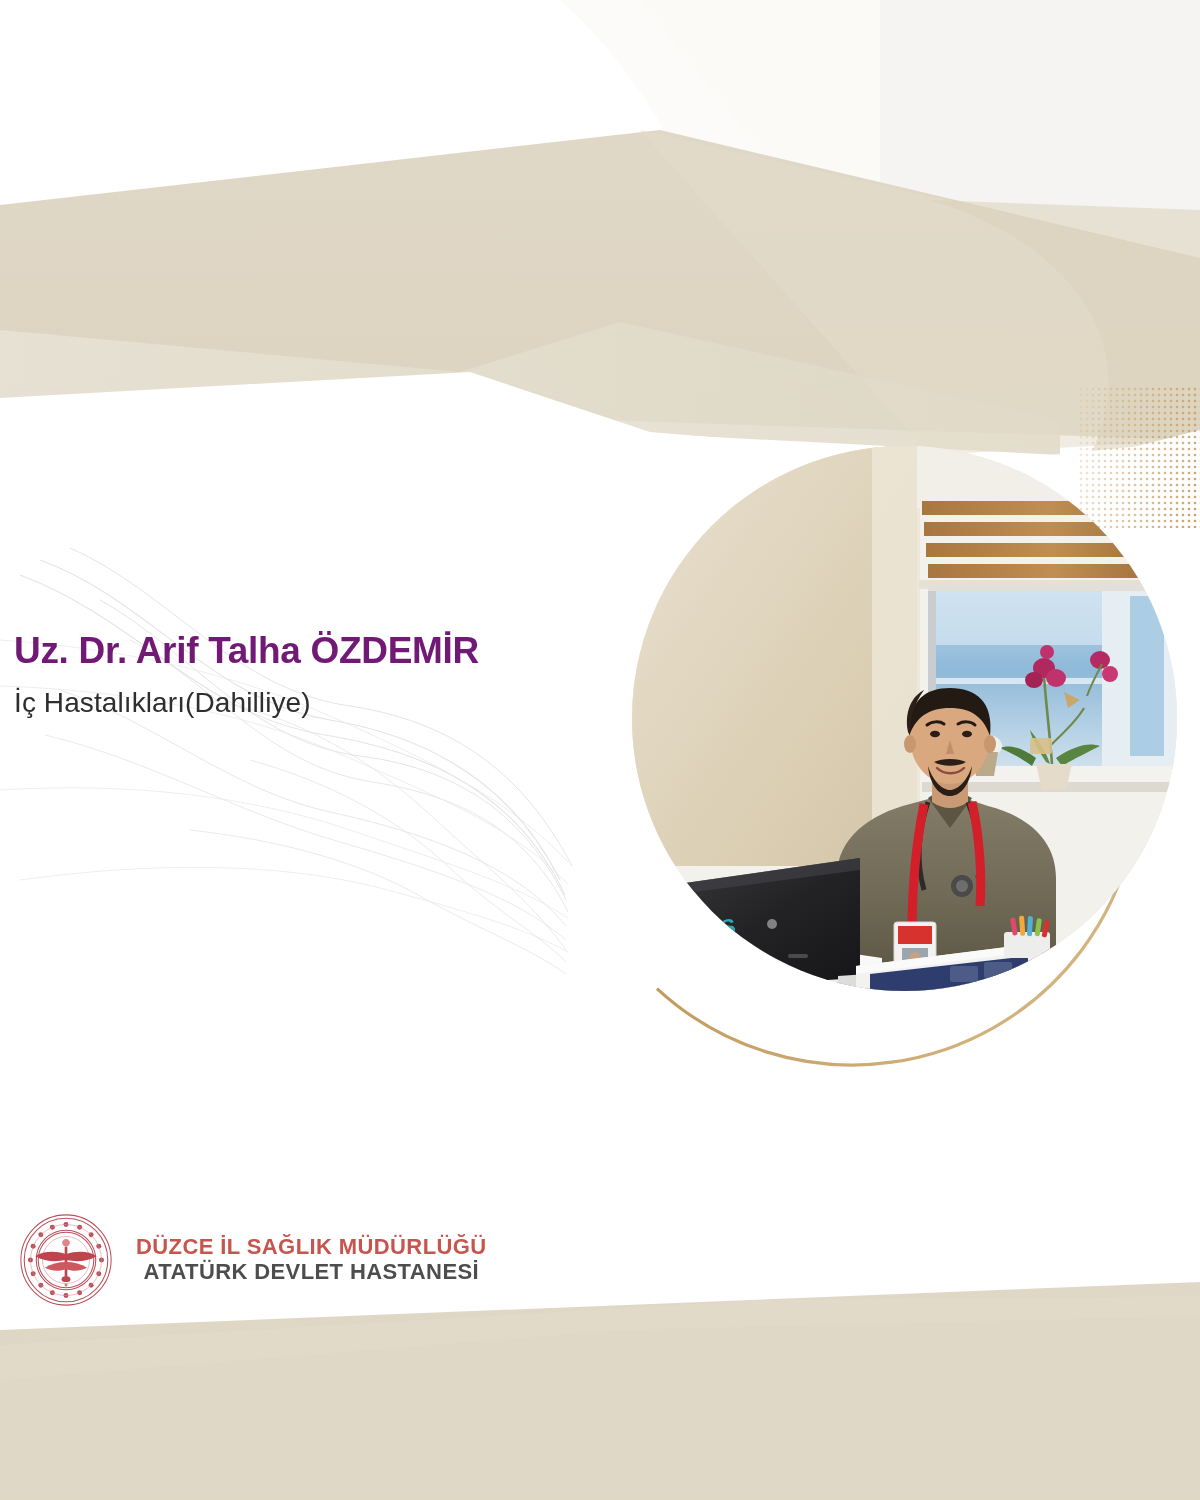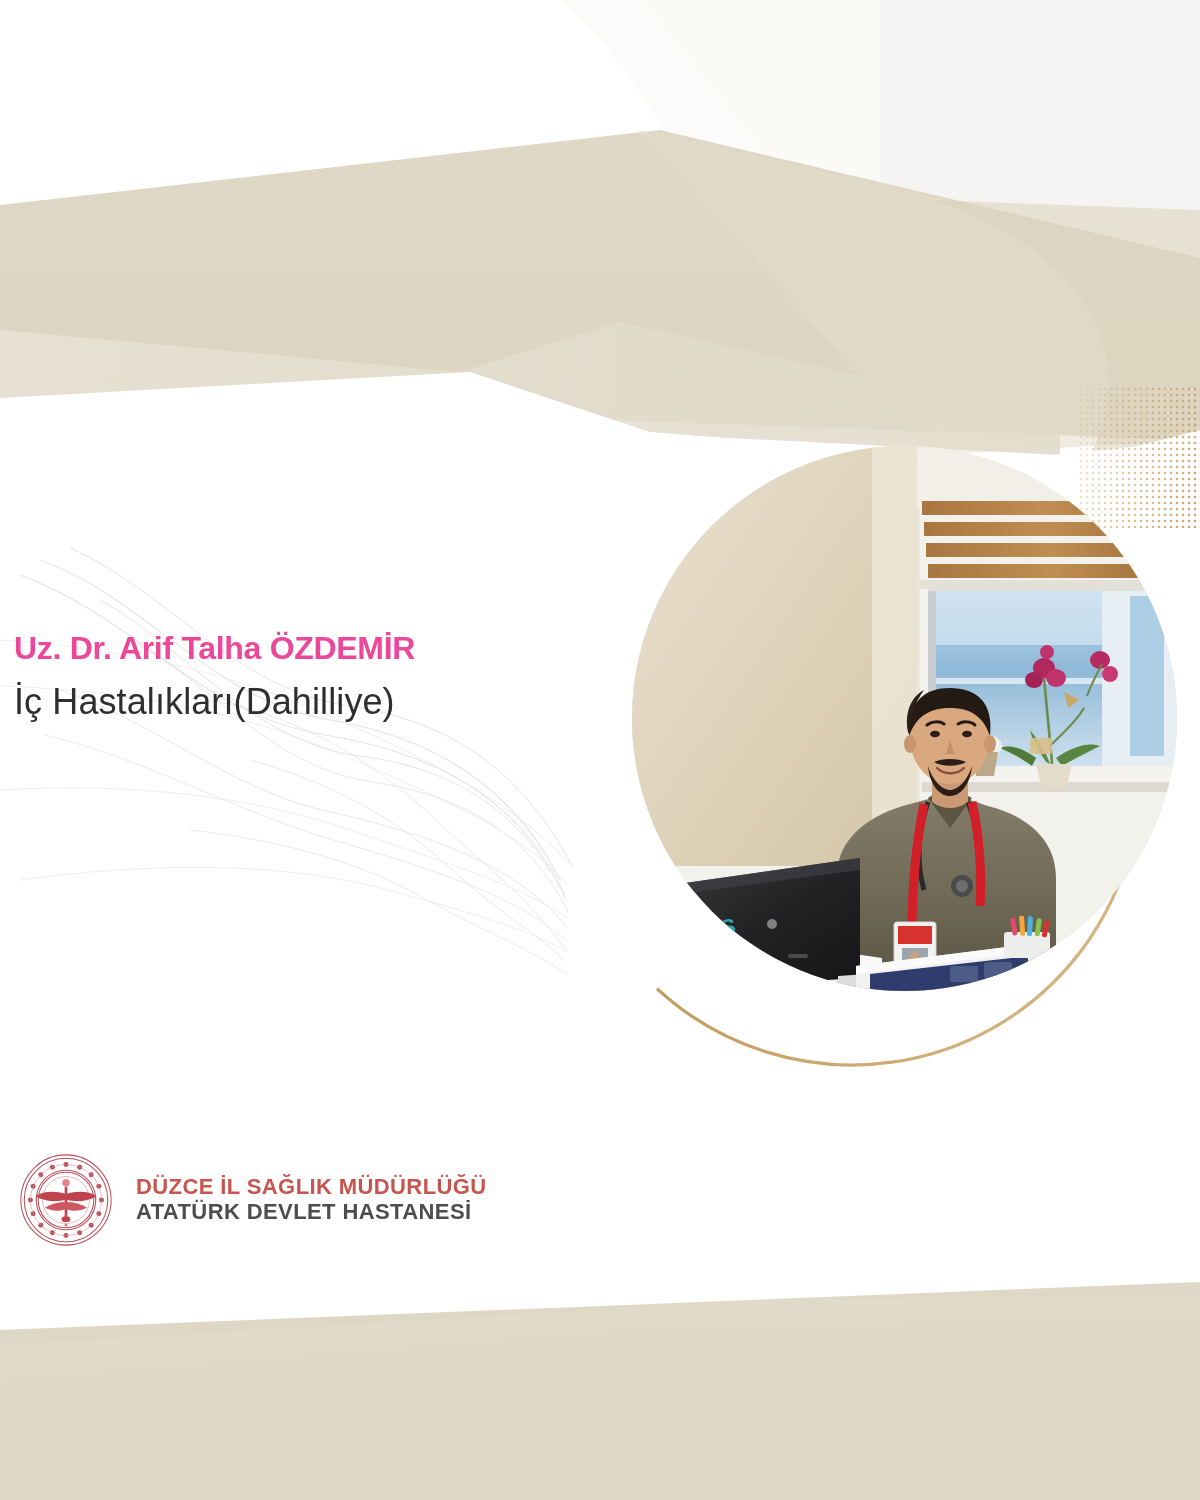--- a/index.html
+++ b/index.html
@@ -38,41 +38,41 @@
     width: 545px; height: 545px;
     border-radius: 50%;
     overflow: hidden;
     background: #E8E0D0;
   }
   #photo-inner { position: absolute; inset: 0; }
 
   
   #name-block { position: absolute; left: 14px; top: 630px; width: 540px; }
   #doctor-name {
-    font-size: 32px; font-weight: 700; letter-spacing: -0.3px;
-    color: #ec4899; line-height: 1.15; white-space: nowrap;
+    font-size: 37px; font-weight: 700; letter-spacing: -0.3px;
+    color: #701a75; line-height: 1.15; white-space: nowrap;
   }
   #doctor-title {
     margin-top: 12px;
-    font-size: 36px; font-weight: 400; letter-spacing: 0.1px;
+    font-size: 28px; font-weight: 400; letter-spacing: 0.1px;
     color: #2e2e2e; line-height: 1.30;
   }
 
   
   #footer-logo {
-    position: absolute; left: 18px; top: 1152px;
+    position: absolute; left: 18px; top: 1212px;
     display: flex; align-items: center; gap: 22px;
   }
   #emblem { width: 96px; height: 96px; flex: none; }
   #logo-text { display: flex; flex-direction: column; line-height: 1.12; }
   #logo-line1 {
     font-size: 22px; font-weight: 700; letter-spacing: 0.4px; color: #C8544E;
   }
   #logo-line2 {
-    font-size: 22px; font-weight: 700; letter-spacing: 0.4px; color: #4D4D4D;
+    font-size: 22px; font-weight: 700; letter-spacing: 0.4px; color: #4D4D4D; text-align: center;
   }
 </style>
 </head>
 <body>
 
 <div id="poster">
 
   <svg id="bg-shapes" viewBox="0 0 1200 1500" preserveAspectRatio="none">
     <defs>
       <linearGradient id="gSoftWhite" x1="0" y1="0" x2="1" y2="1">

